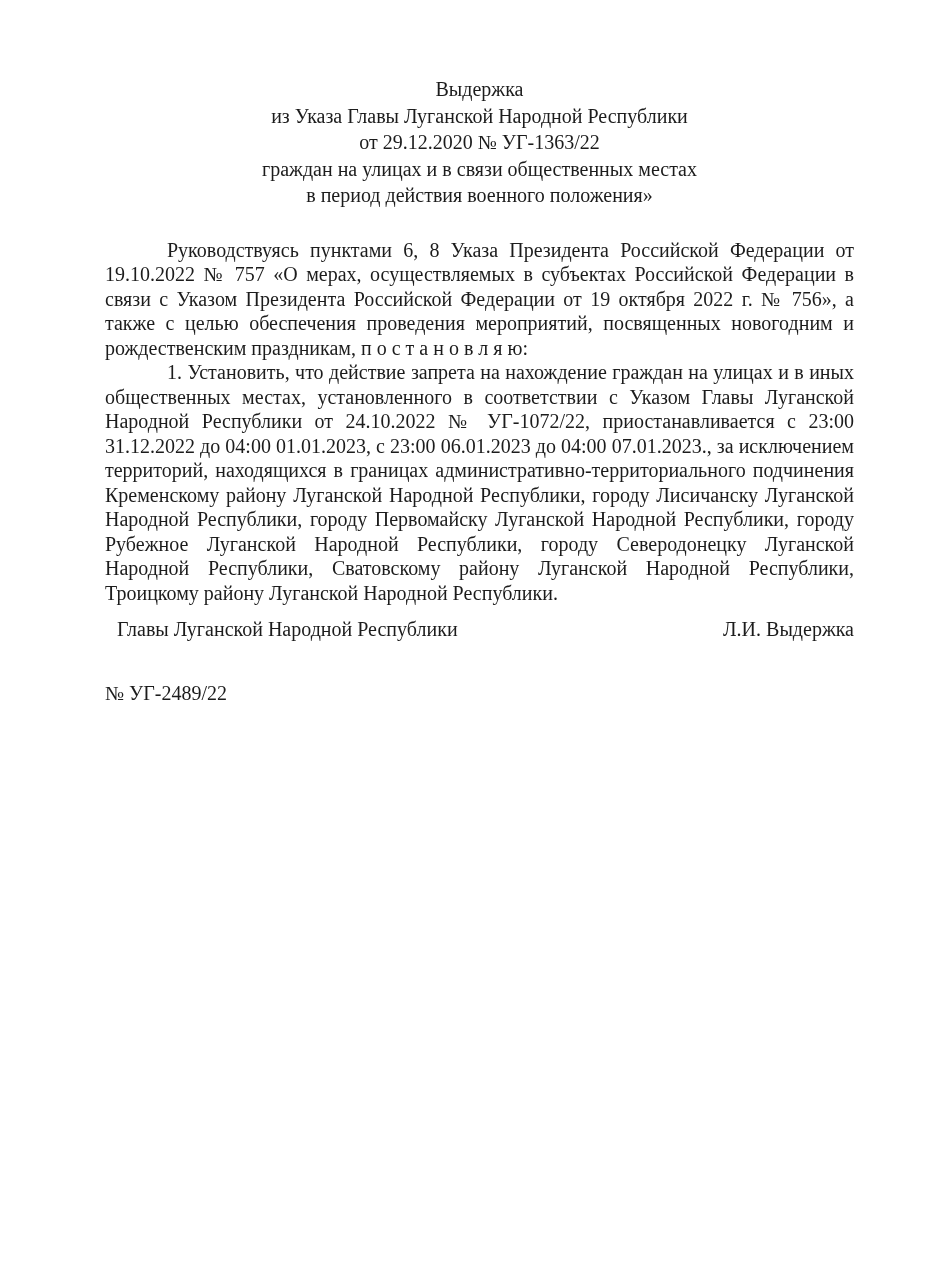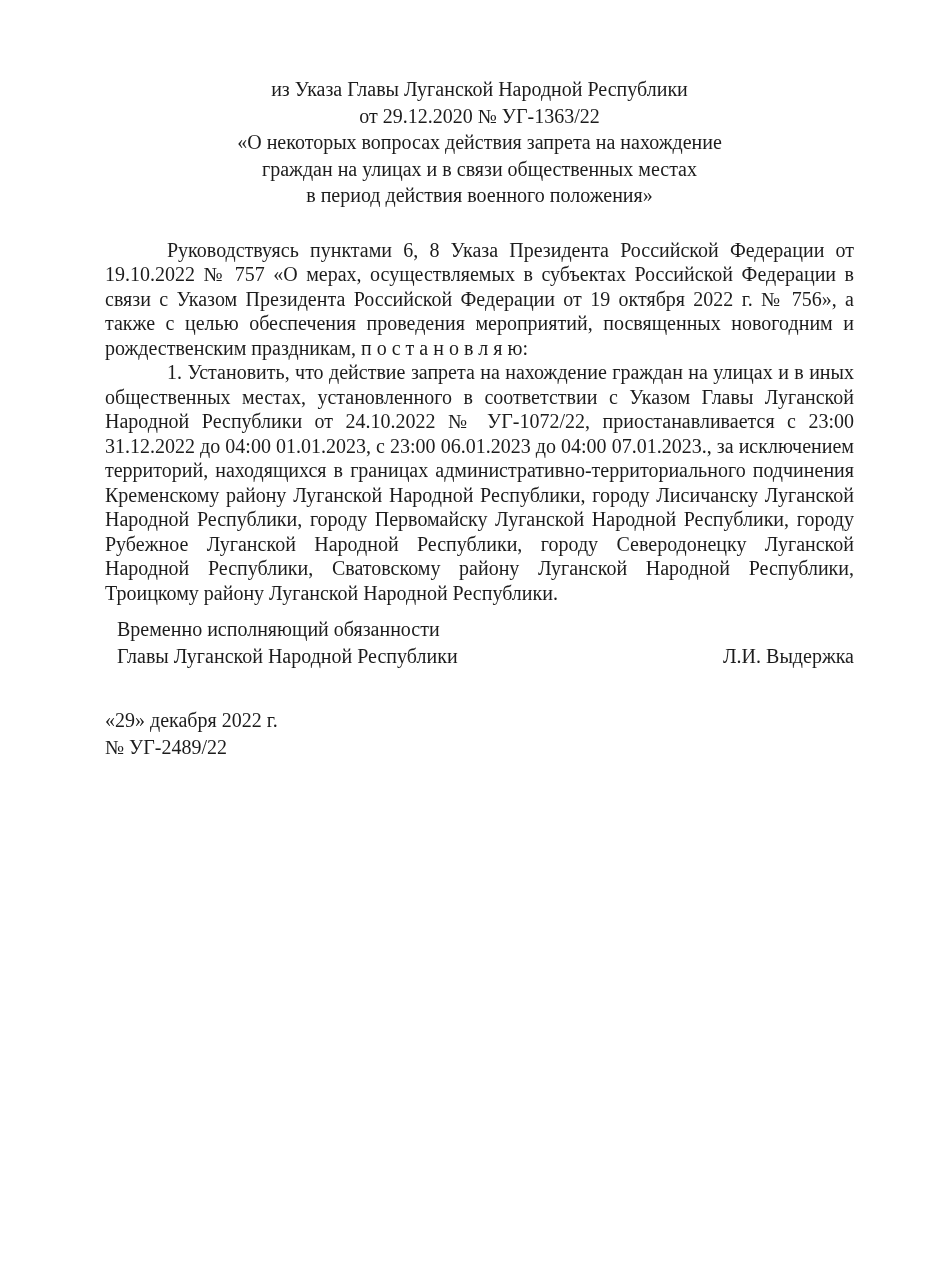--- a/index.html
+++ b/index.html
@@ -54,39 +54,37 @@
     line-height: 27px;
   }
 </style>
 </head>
 <body>
 
 <div class="page">
   <div class="content">
 
     <div class="doc-header">
+      <div class="hline">Выдержка</div>
       <div class="hline">из Указа Главы Луганской Народной Республики</div>
       <div class="hline">от 29.12.2020 № УГ-1363/22</div>
-      <div class="hline">«О некоторых вопросах действия запрета на нахождение</div>
       <div class="hline">граждан на улицах и в связи общественных местах</div>
       <div class="hline">в период действия военного положения»</div>
     </div>
 
     <div class="doc-body">
       <p>Руководствуясь пунктами 6, 8 Указа Президента Российской Федерации от 19.10.2022 № 757 «О мерах, осуществляемых в субъектах Российской Федерации в связи с Указом Президента Российской Федерации от 19 октября 2022 г. № 756», а также с целью обеспечения проведения мероприятий, посвященных новогодним и рождественским праздникам, п о с т а н о в л я ю:</p>
       <p>1. Установить, что действие запрета на нахождение граждан на улицах и в иных общественных местах, установленного в соответствии с Указом Главы Луганской Народной Республики от 24.10.2022 № УГ-1072/22, приостанавливается с 23:00 31.12.2022 до 04:00 01.01.2023, с 23:00 06.01.2023 до 04:00 07.01.2023., за исключением территорий, находящихся в границах административно-территориального подчинения Кременскому району Луганской Народной Республики, городу Лисичанску Луганской Народной Республики, городу Первомайску Луганской Народной Республики, городу Рубежное Луганской Народной Республики, городу Северодонецку Луганской Народной Республики, Сватовскому району Луганской Народной Республики, Троицкому району Луганской Народной Республики.</p>
     </div>
 
     <div class="signature">
-      <div class="sig-title-1">Временно исполняющий обязанности</div>
       <div class="sig-row">
         <span>Главы Луганской Народной Республики</span>
         <span>Л.И. Выдержка</span>
       </div>
     </div>
 
     <div class="footer">
-      <div>«29» декабря 2022 г.</div>
       <div>№ УГ-2489/22</div>
     </div>
 
   </div>
 </div>
 
 </body></html>

